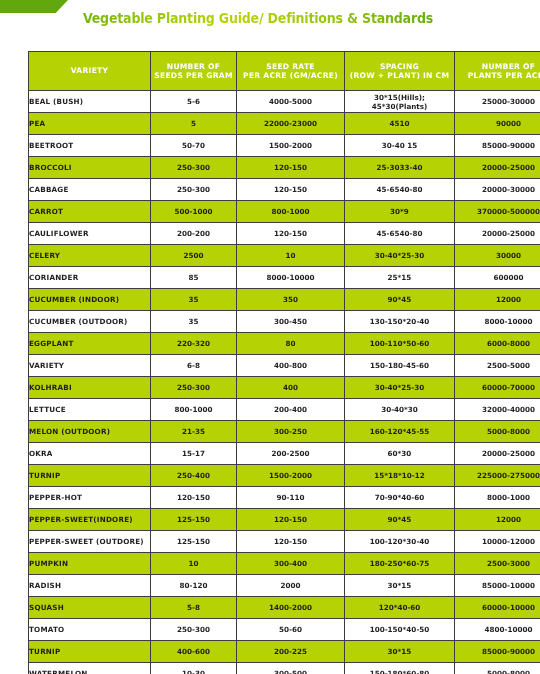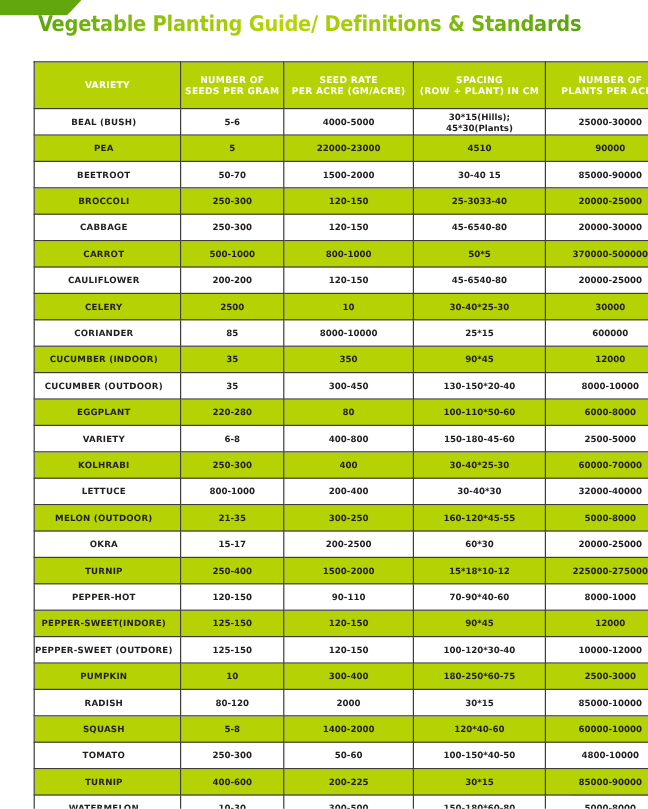--- a/index.html
+++ b/index.html
@@ -34,21 +34,21 @@
     clip-path: polygon(18% 0, 100% 0, 100% 100%, 0 100%);
   }
 
   
   .page-title {
     position: absolute;
     top: 10px;
     left: 0;
     width: 516px;
     text-align: center;
-    font-size: 18px;
+    font-size: 14px;
     font-weight: bold;
     letter-spacing: -0.2px;
     font-family: "DejaVu Sans", sans-serif;
     font-stretch: condensed;
     background-image: linear-gradient(
         to right,
         #4f9c0b 0%,
         #6fb20c 14%,
         #9ac70a 30%,
         #b8d404 46%,
@@ -100,21 +100,21 @@
   table.guide tbody tr {
     height: 22px;
   }
   table.guide tbody tr.alt td {
     background: #b5d304;
   }
   table.guide tbody tr.plain td {
     background: #ffffff;
   }
   table.guide td.variety {
-    text-align: center;
+    text-align: left;
     padding-right: 6px;
     letter-spacing: 0.2px;
   }
 
   
   col.c-variety { width: 122px; }
   col.c-seeds   { width: 86px; }
   col.c-rate    { width: 108px; }
   col.c-spacing { width: 110px; }
   col.c-plants  { width: 108px; }
@@ -192,21 +192,21 @@
           <td class="variety">CABBAGE</td>
           <td>250-300</td>
           <td>120-150</td>
           <td>45-6540-80</td>
           <td>20000-30000</td>
         </tr>
         <tr class="alt">
           <td class="variety">CARROT</td>
           <td>500-1000</td>
           <td>800-1000</td>
-          <td>50*5</td>
+          <td>30*9</td>
           <td>370000-500000</td>
         </tr>
         <tr class="plain">
           <td class="variety">CAULIFLOWER</td>
           <td>200-200</td>
           <td>120-150</td>
           <td>45-6540-80</td>
           <td>20000-25000</td>
         </tr>
         <tr class="alt">
@@ -232,21 +232,21 @@
         </tr>
         <tr class="plain">
           <td class="variety">CUCUMBER (OUTDOOR)</td>
           <td>35</td>
           <td>300-450</td>
           <td>130-150*20-40</td>
           <td>8000-10000</td>
         </tr>
         <tr class="alt">
           <td class="variety">EGGPLANT</td>
-          <td>220-280</td>
+          <td>220-320</td>
           <td>80</td>
           <td>100-110*50-60</td>
           <td>6000-8000</td>
         </tr>
         <tr class="plain">
           <td class="variety">VARIETY</td>
           <td>6-8</td>
           <td>400-800</td>
           <td>150-180-45-60</td>
           <td>2500-5000</td>

